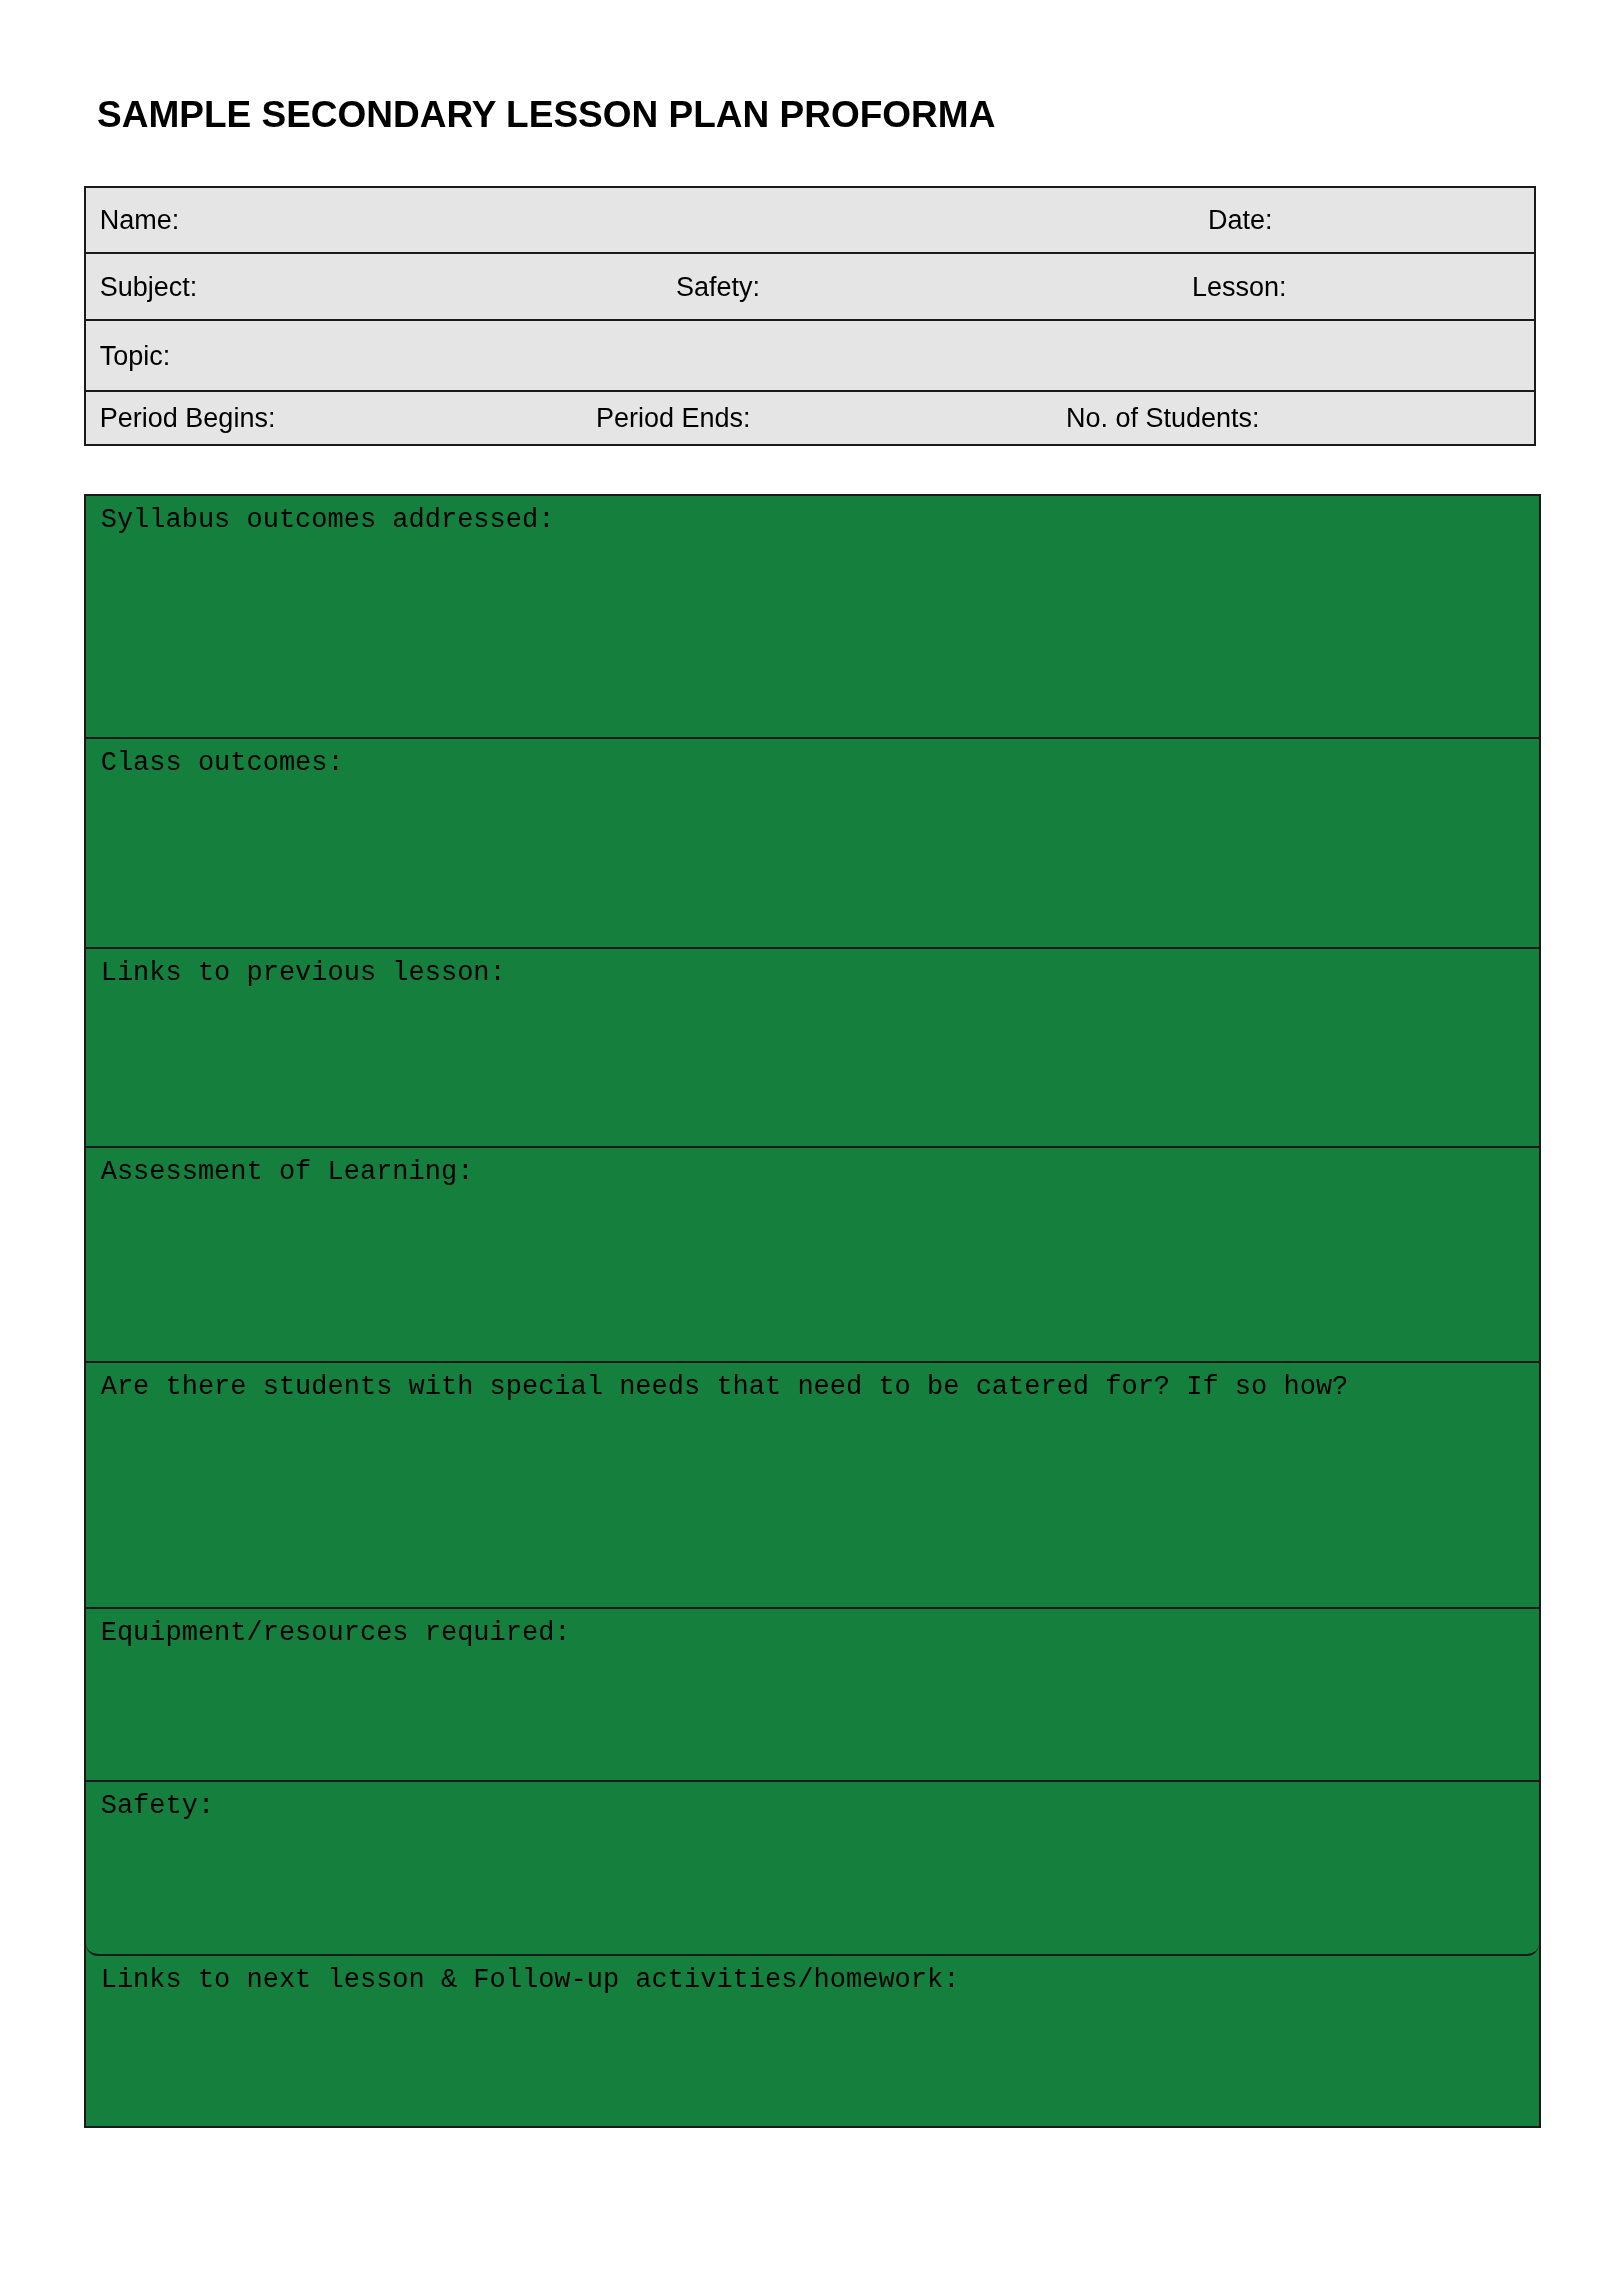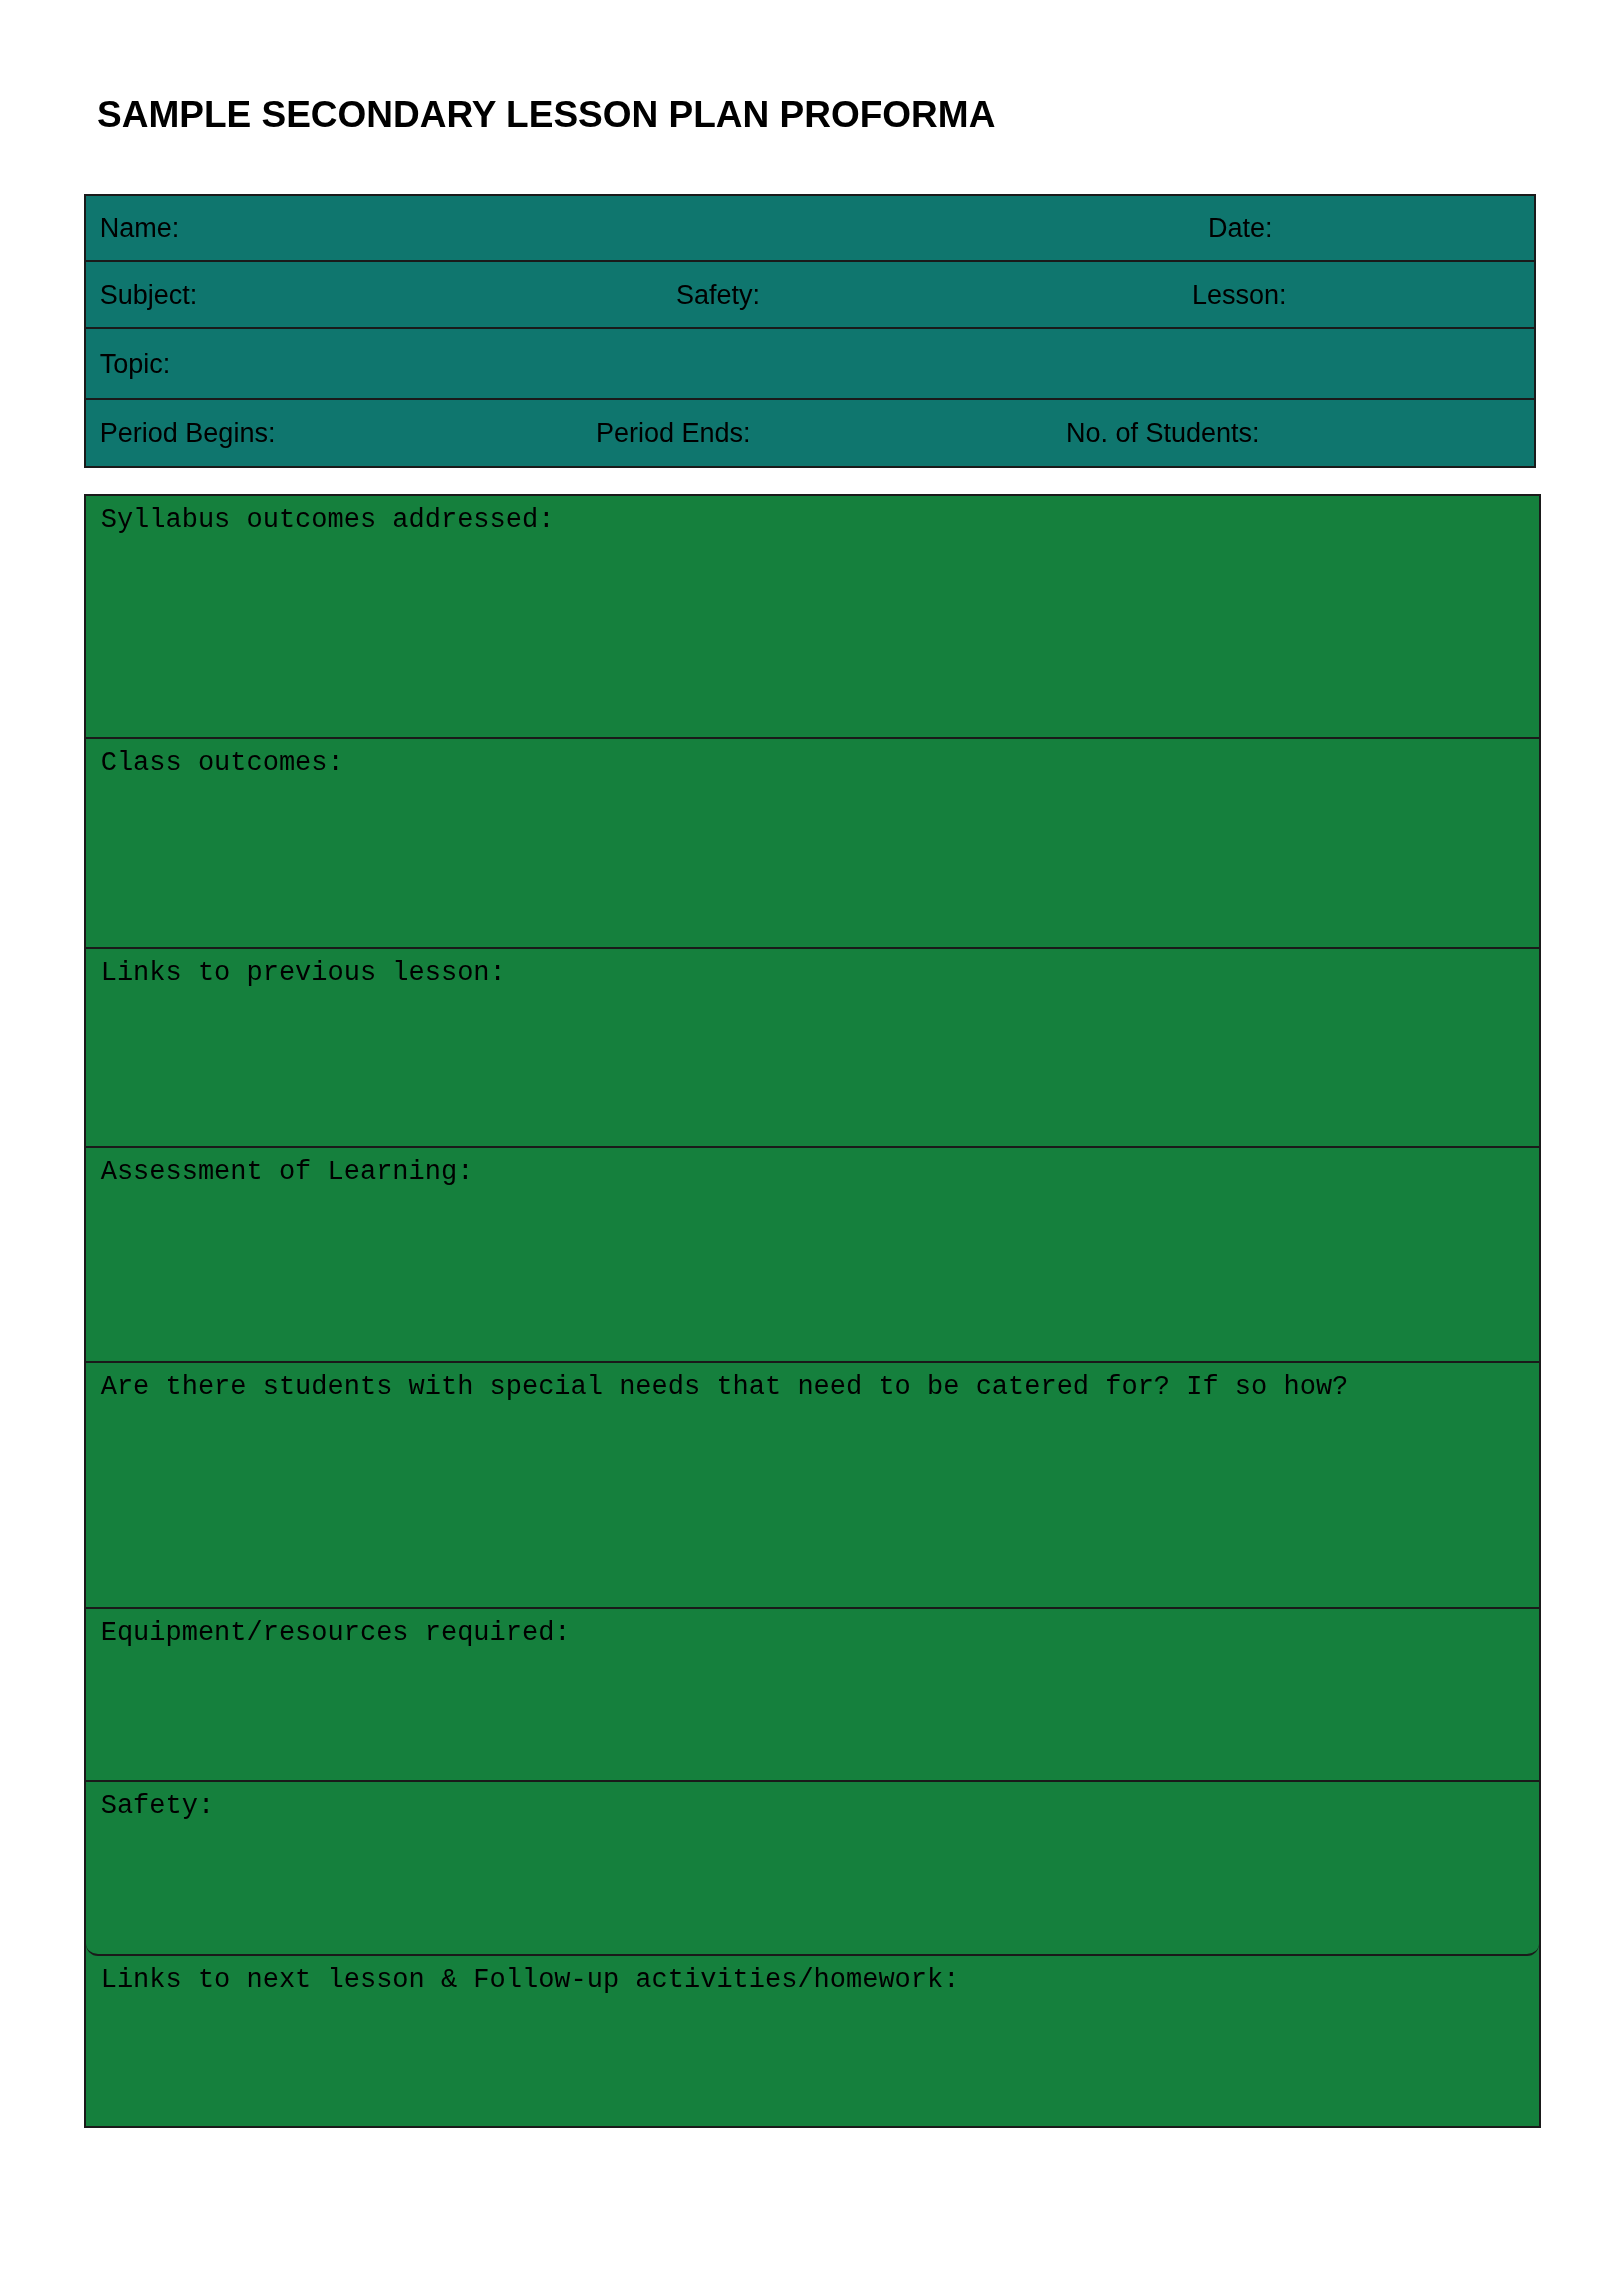--- a/index.html
+++ b/index.html
@@ -22,25 +22,25 @@
     top: 94px;
     font-size: 37px;
     font-weight: bold;
     letter-spacing: 0px;
     white-space: nowrap;
   }
   
   .header-table {
     position: absolute;
     left: 84px;
-    top: 194px;
+    top: 186px;
     width: 1452px;
     border: 2.8px solid #1a1a1a;
     box-sizing: border-box;
-    background: #0f766e;
+    background: #e5e5e5;
   }
   .h-row {
     position: relative;
     box-sizing: border-box;
     border-bottom: 2.8px solid #1a1a1a;
   }
   .h-row:last-child { border-bottom: none; }
   .h-label {
     position: absolute;
     top: 50%;
@@ -90,21 +90,21 @@
       <span class="h-label" style="left:1122px;text-align:right;">Date:</span>
     </div>
     <div class="h-row" style="height:67px;">
       <span class="h-label" style="left:13.8px;">Subject:</span>
       <span class="h-label" style="left:590px;">Safety:</span>
       <span class="h-label" style="left:1106px;">Lesson:</span>
     </div>
     <div class="h-row" style="height:71px;text-align:right;">
       <span class="h-label" style="left:13.8px;">Topic:</span>
     </div>
-    <div class="h-row" style="height:66px;">
+    <div class="h-row" style="height:52px;">
       <span class="h-label" style="left:13.8px;">Period Begins:</span>
       <span class="h-label" style="left:510px;">Period Ends:</span>
       <span class="h-label" style="left:980px;">No. of Students:</span>
     </div>
   </div>
 
   <div class="sections-table">
 
     <div class="s-row" style="height:243px;">
       <div class="fill-area"></div>

